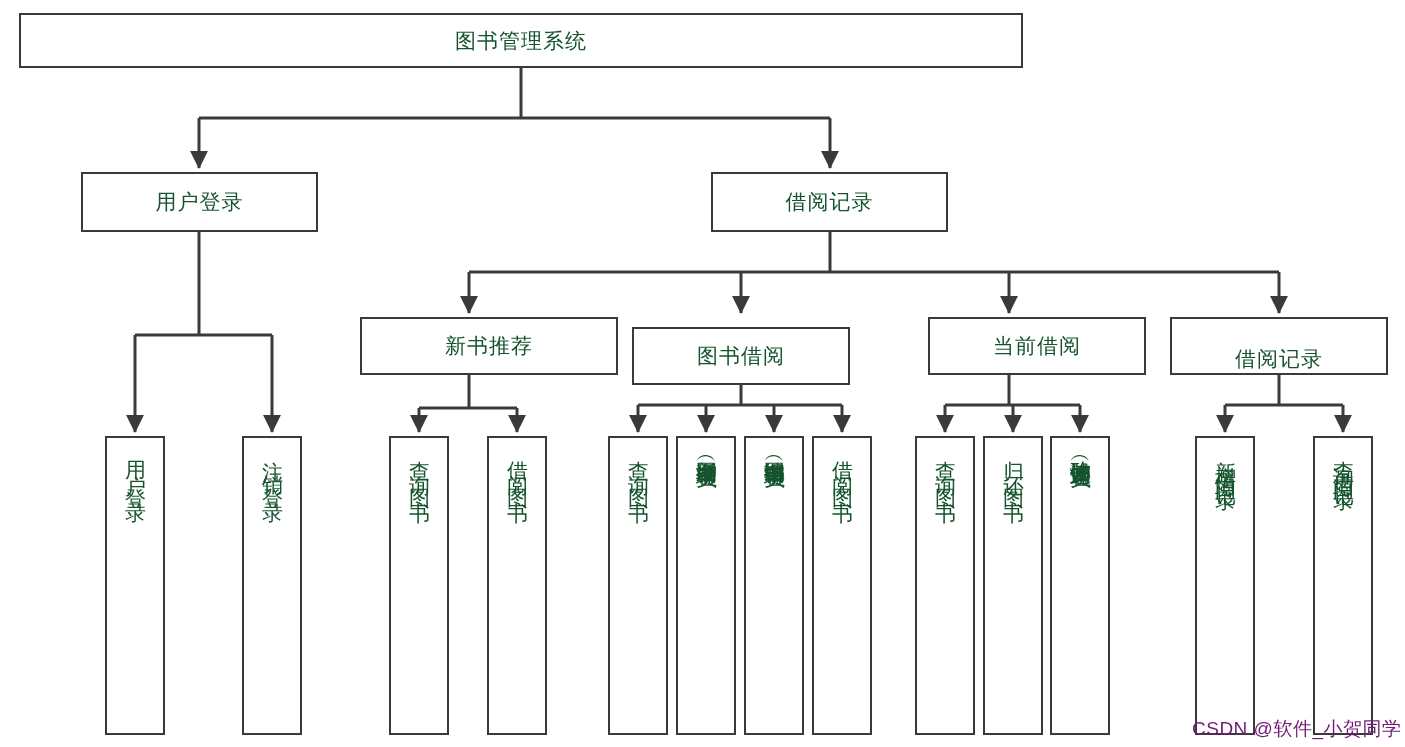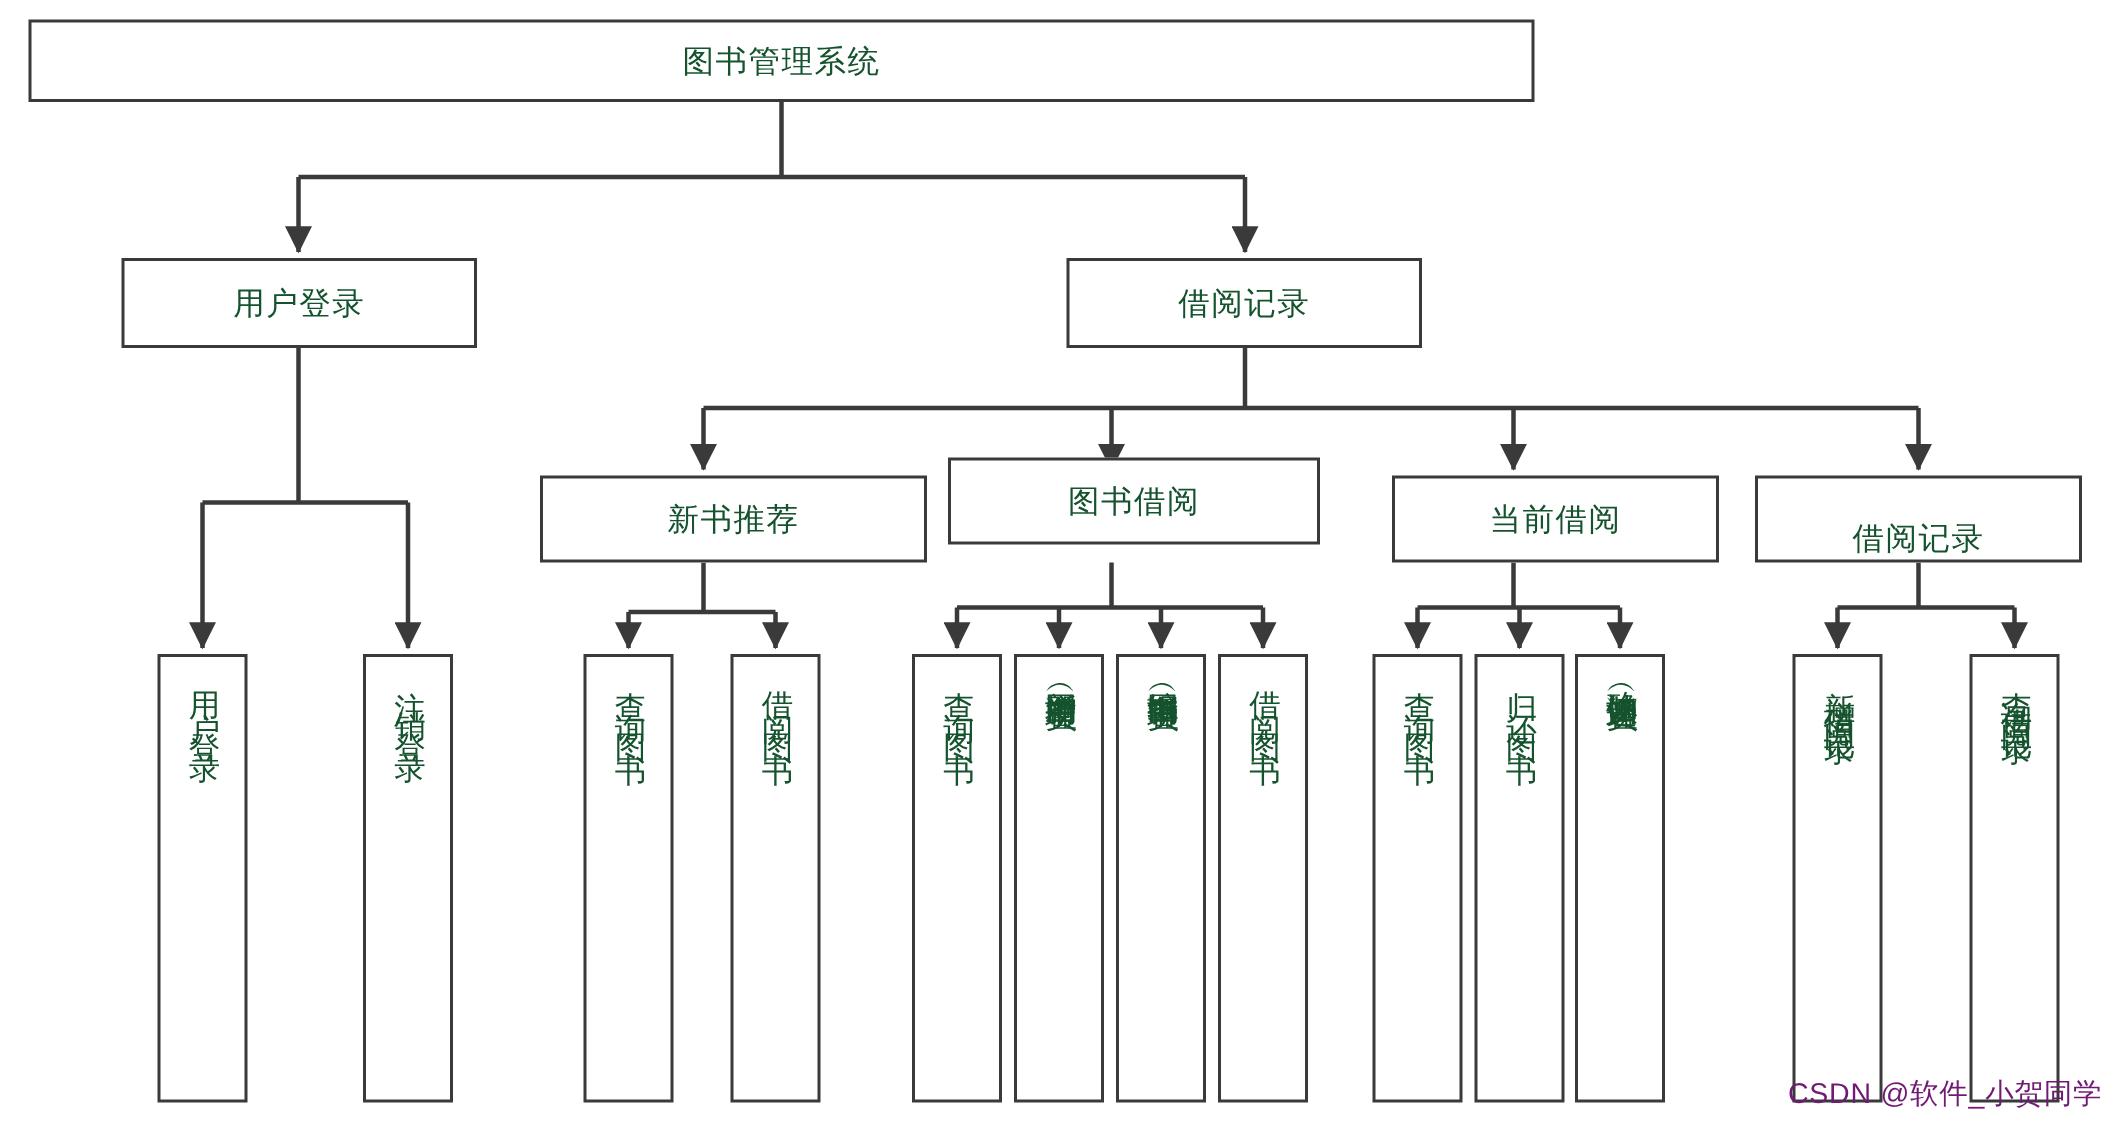--- a/index.html
+++ b/index.html
@@ -127,21 +127,21 @@
   <div class="node horiz" id="node-l2-0" style="left: 81px; top: 172px; width: 237px; height: 60px;">
     <span>用户登录</span>
   </div>
   <div class="node horiz" id="node-l2-1" style="left: 711px; top: 172px; width: 237px; height: 60px;">
     <span>借阅记录</span>
   </div>
 
   <div class="node horiz" id="node-l3-0" style="left: 360px; top: 317px; width: 258px; height: 58px; text-align: right;">
     <span>新书推荐</span>
   </div>
-  <div class="node horiz" id="node-l3-1" style="left: 632px; top: 305px; width: 248px; height: 58px;">
+  <div class="node horiz" id="node-l3-1" style="left: 632px; top: 327px; width: 218px; height: 58px;">
     <span>图书借阅</span>
   </div>
   <div class="node horiz" id="node-l3-2" style="left: 900px; top: 317px; width: 218px; height: 58px; margin-left: 28px;">
     <span>当前借阅</span>
   </div>
   <div class="node horiz" id="node-l3-3" style="left: 1170px; top: 317px; width: 218px; height: 58px; align-items: flex-end;">
     <span>借阅记录</span>
   </div>
 
   <div class="node" id="node-leaf-0" style="left: 105px; top: 436px; width: 60px; height: 299px;">

